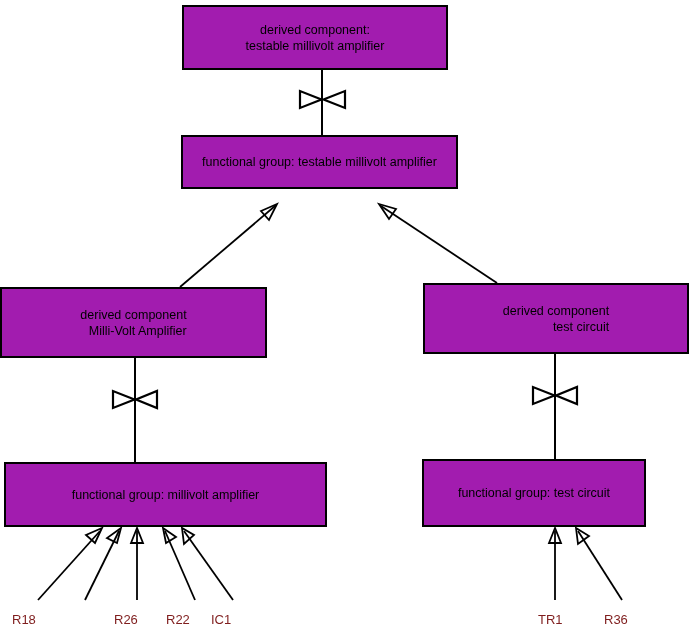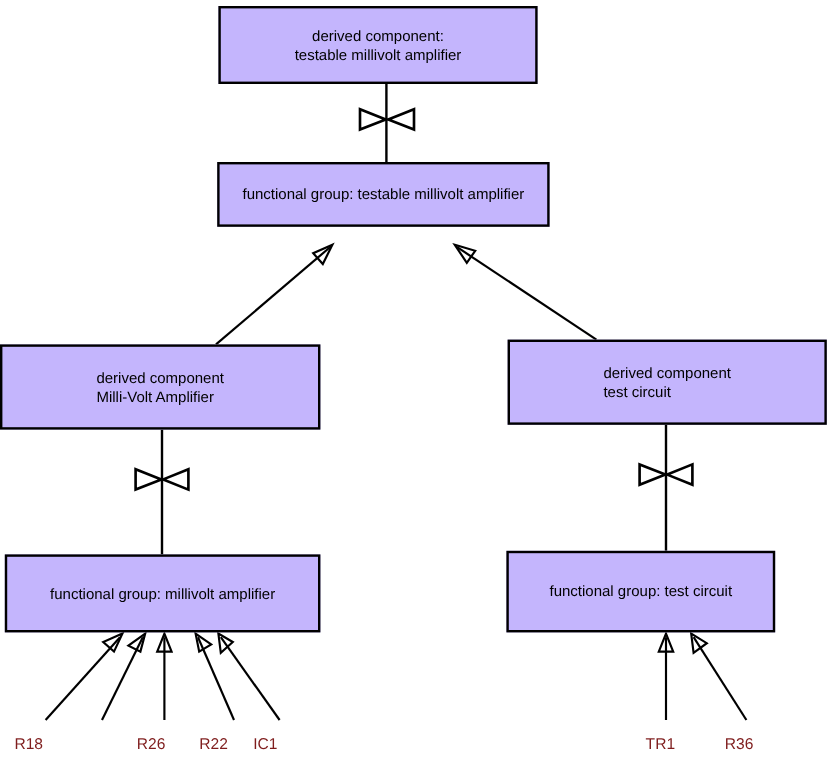--- a/index.html
+++ b/index.html
@@ -22,32 +22,32 @@
     position: absolute;
     left: 0;
     top: 0;
     width: 698px;
     height: 631px;
   }
   .node-box {
     position: absolute;
     box-sizing: border-box;
     border: 2px solid #000000;
-    background: #c4b5fd;
+    background: #a21caf;
     display: flex;
     align-items: center;
     justify-content: center;
     z-index: 2;
   }
   .node-text {
     font-size: 12.5px;
     line-height: 16px;
     color: #000000;
     white-space: pre;
-    text-align: left;
+    text-align: right;
   }
   .node-text.center {
     text-align: center;
   }
   .leaf-label {
     position: absolute;
     font-size: 13px;
     line-height: 15px;
     color: #7f1d1d;
     white-space: pre;
@@ -130,21 +130,21 @@
   </div>
 
   <div class="node-box" style="left:0px; top:287px; width:267px; height:71px;">
     <div class="node-text"><span>derived component</span><br><span>Milli-Volt Amplifier</span></div>
   </div>
 
   <div class="node-box" style="left:423px; top:283px; width:266px; height:71px;">
     <div class="node-text"><span>derived component</span><br><span>test circuit</span></div>
   </div>
 
-  <div class="node-box" style="left:4px; top:462px; width:263px; height:65px;">
+  <div class="node-box" style="left:4px; top:462px; width:323px; height:65px;">
     <div class="node-text center"><span>functional group: millivolt amplifier</span></div>
   </div>
 
   <div class="node-box" style="left:422px; top:459px; width:224px; height:68px;">
     <div class="node-text center"><span>functional group: test circuit</span></div>
   </div>
 
   <div class="leaf-label" style="left:12px; top:612px;">R18</div>
   <div class="leaf-label" style="left:62px; top:612px;margin-top:16px;">R30</div>
   <div class="leaf-label" style="left:114px; top:612px;">R26</div>

